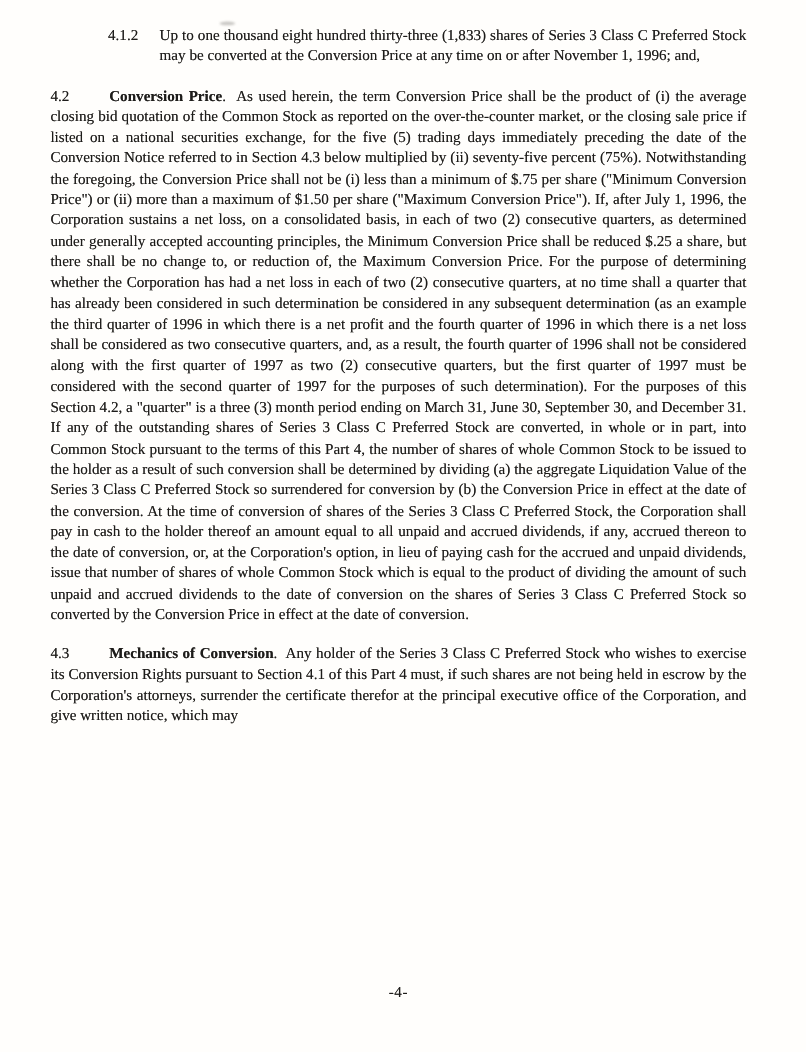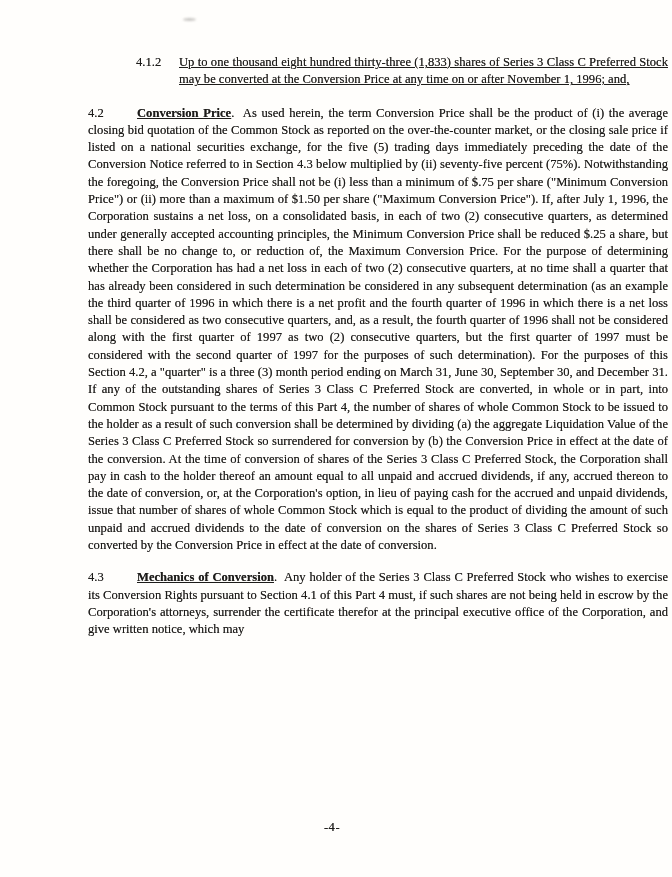--- a/index.html
+++ b/index.html
@@ -15,48 +15,45 @@
     overflow: hidden;
     font-family: "Liberation Serif", "DejaVu Serif", serif;
     font-size: 12.6px;
     line-height: 17.3px;
     color: #1d1c1a;
     text-shadow: 0 0 0.45px rgba(25, 22, 20, 0.65);
   }
   .content {
     position: absolute;
     left: 42px;
-    top: 54px;
+    top: 21px;
     width: 580px;
-    margin-left: 46px;
   }
   .clause {
     display: flex;
     margin-left: 48px;
     margin-bottom: 16px;
   }
   .clause .clause-num {
     flex: 0 0 43px;
   }
   .clause .clause-text {
     flex: 1;
     text-align: justify;
-    text-decoration: underline;
   }
   .section {
     margin: 15px 0 0 0;
     text-align: justify;
   }
   .section .section-num {
     display: inline-block;
     width: 49px;
   }
   .section .section-title {
     font-weight: bold;
-    text-decoration: underline;
   }
   .page-footer {
     position: absolute;
     top: 819px;
     left: 42px;
     width: 580px;
     text-align: center;
     letter-spacing: 0.5px;
   }
   .smudge {

